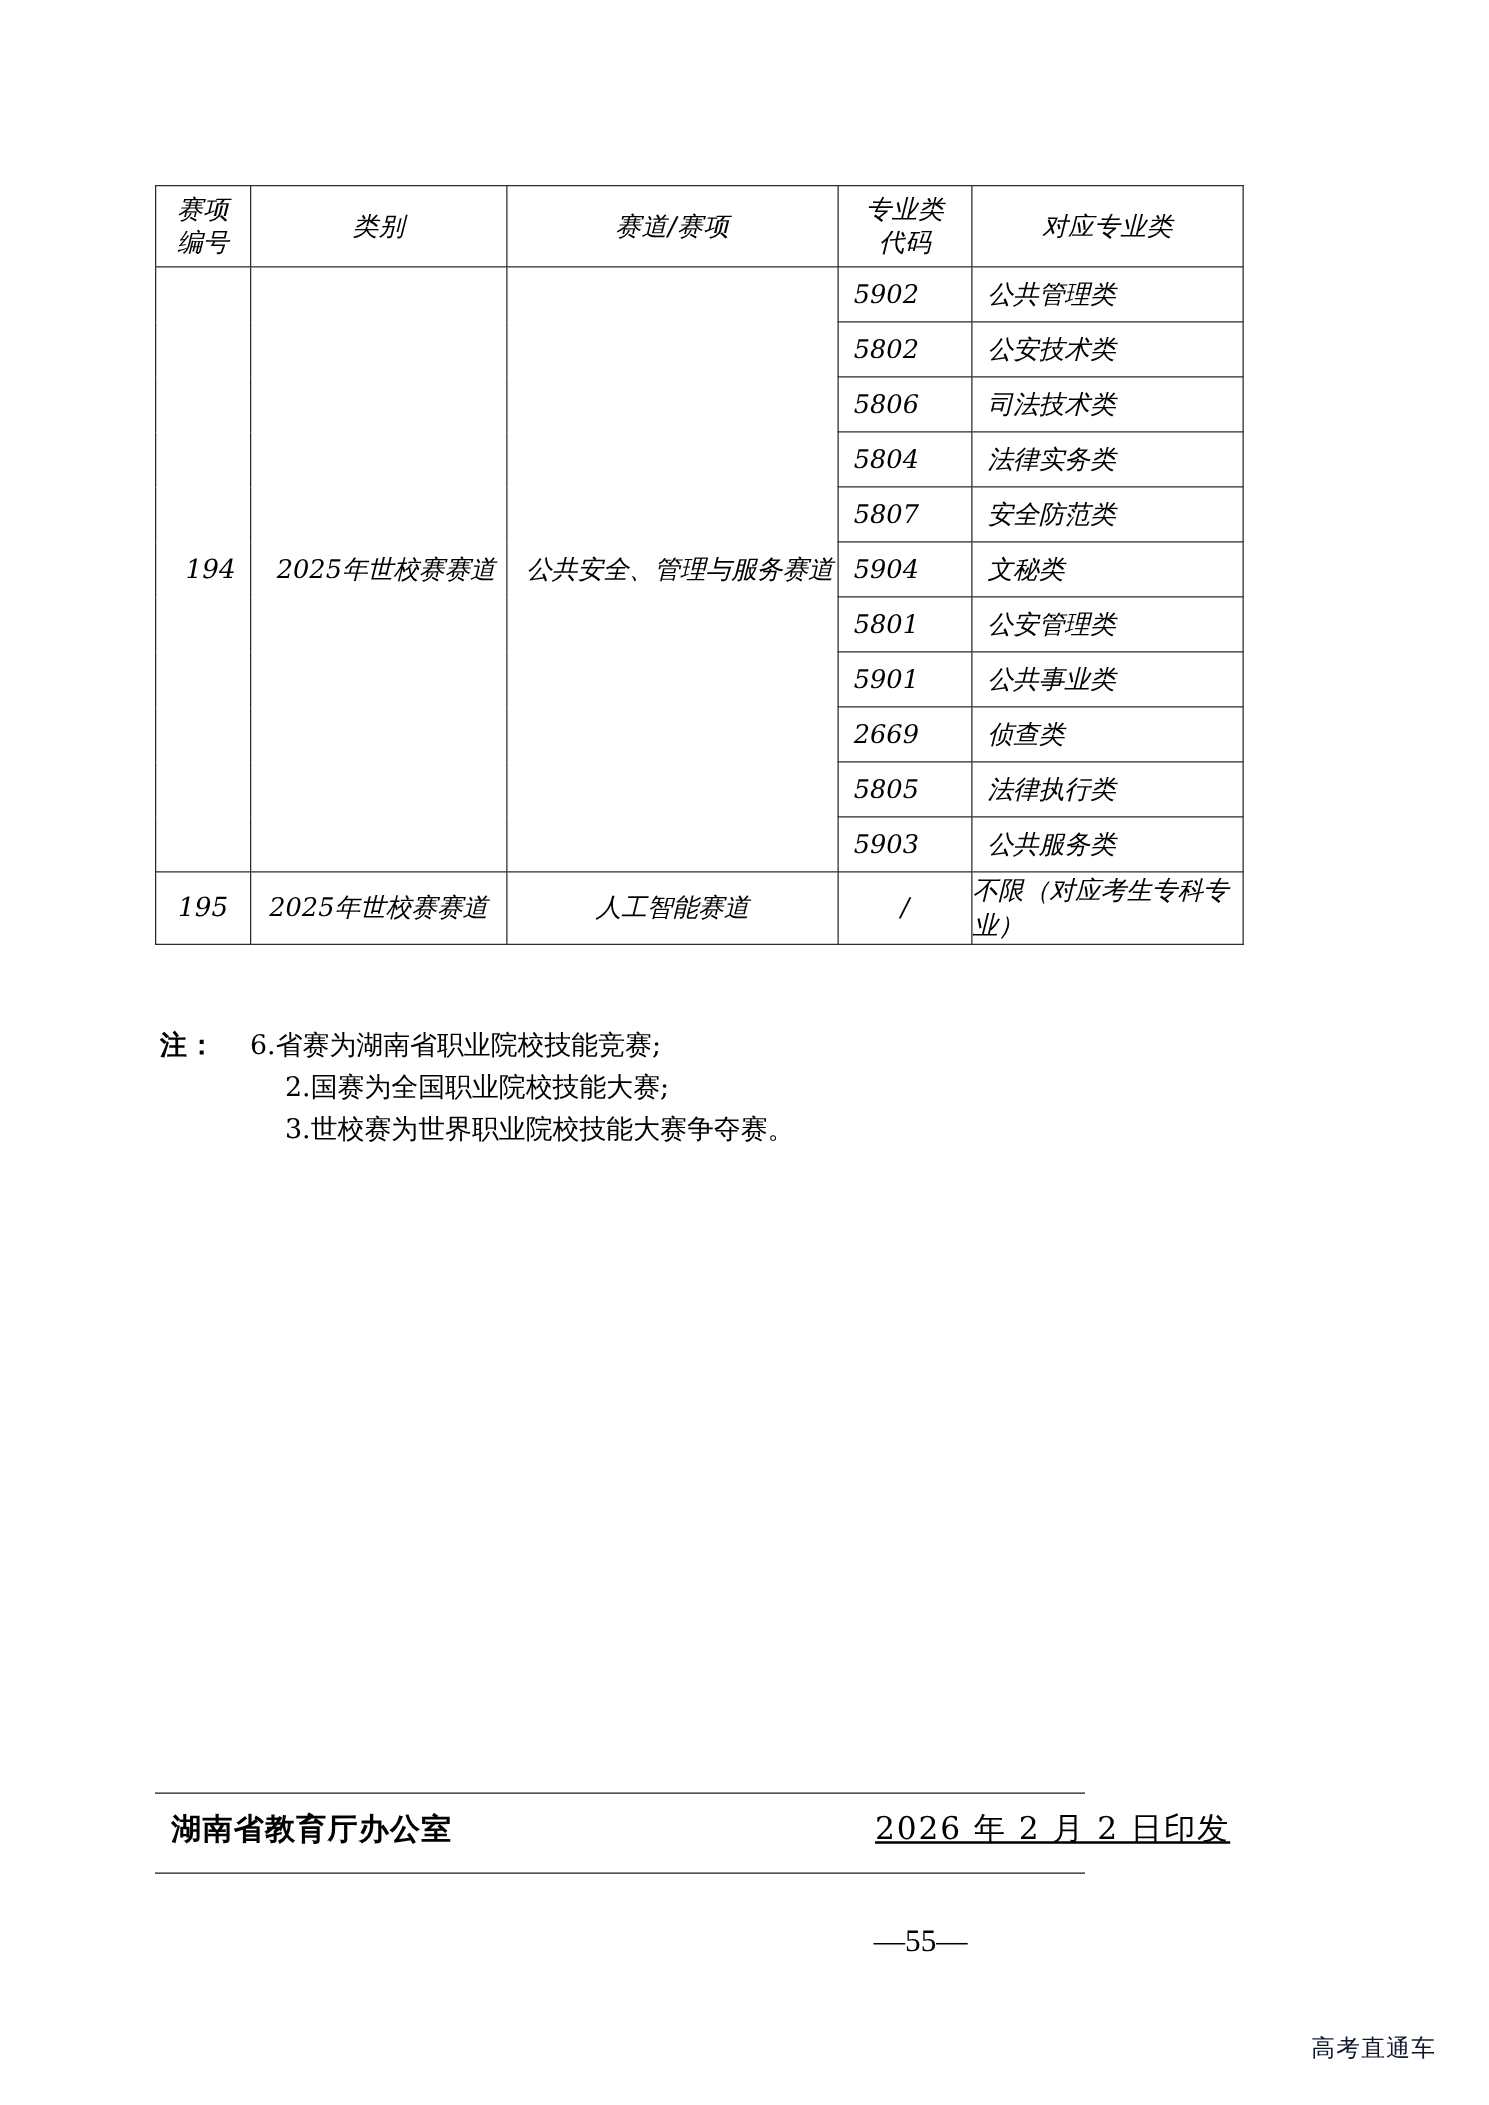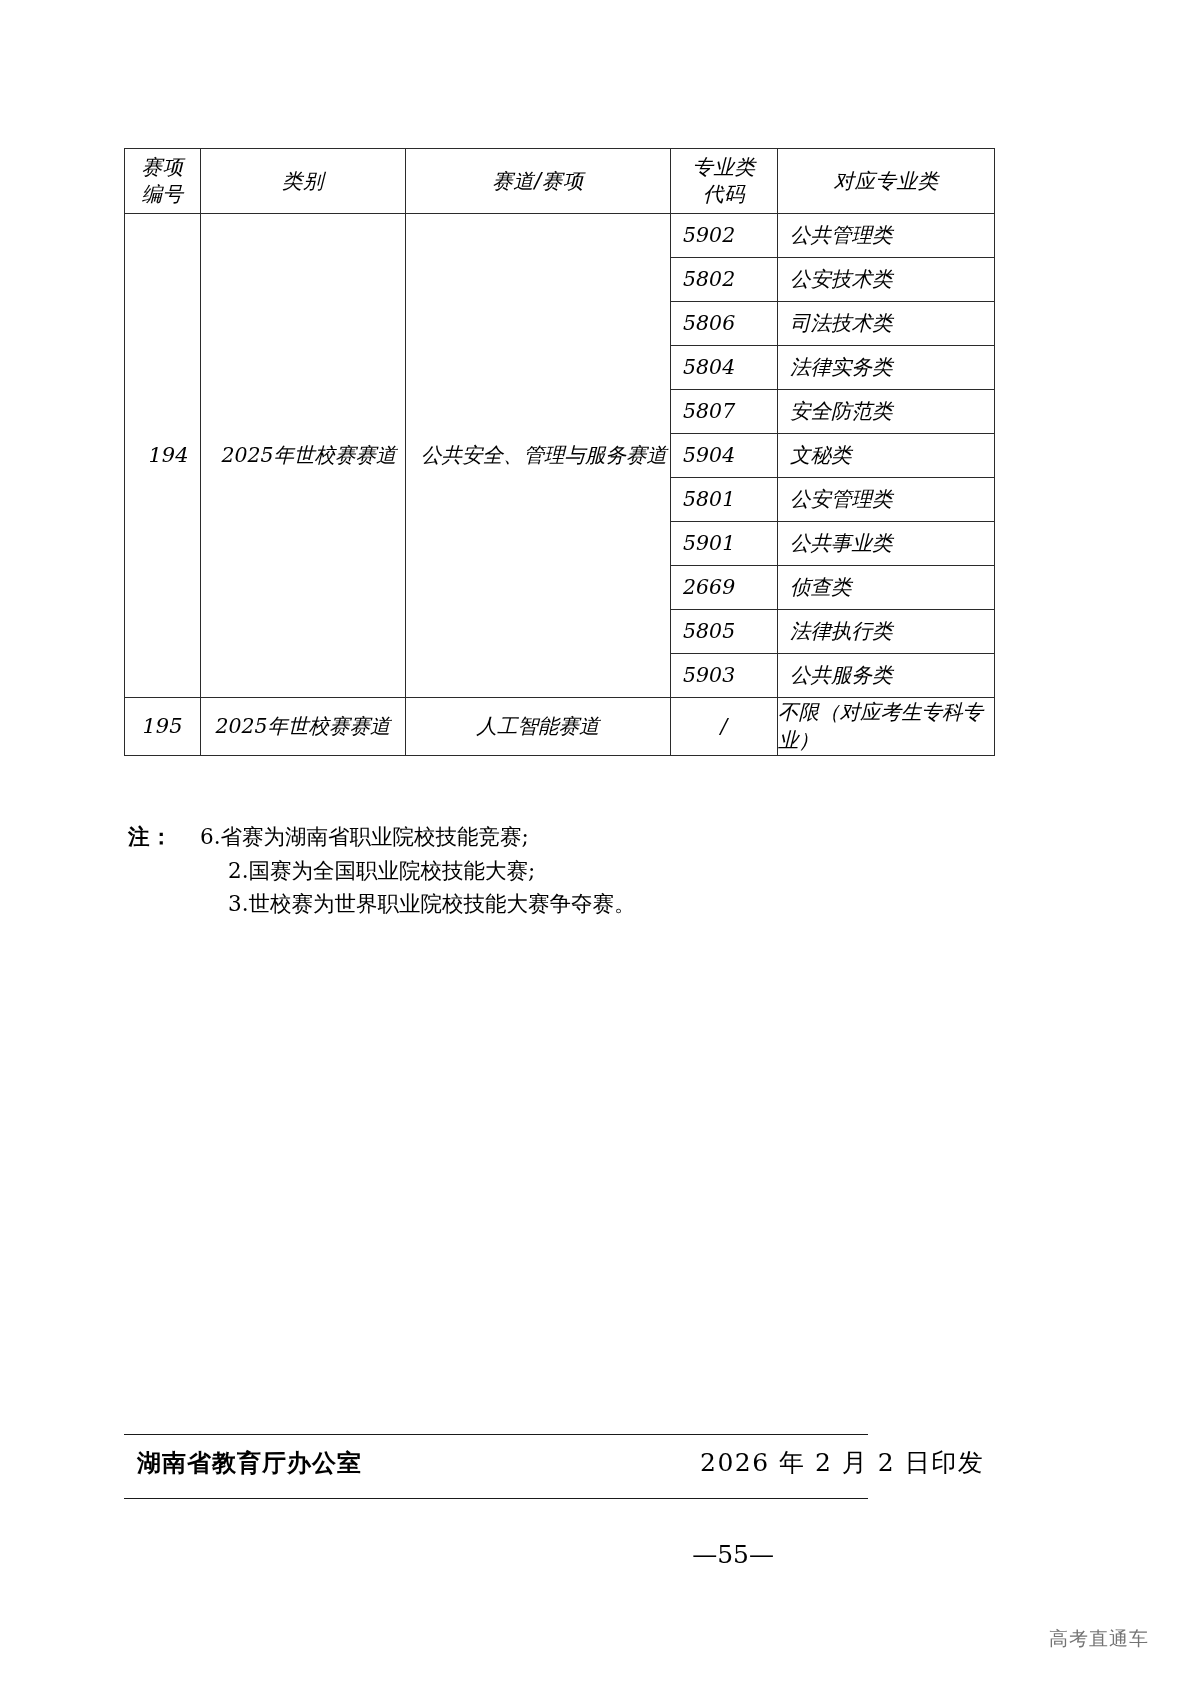--- a/index.html
+++ b/index.html
@@ -169,39 +169,41 @@
     letter-spacing: 1px;
     text-align: right;
   }
   .footer-right {
     position: absolute;
     left: 700px;
     top: 1446px;
     font-size: 25px;
     letter-spacing: 1.5px;
     white-space: nowrap;
+    text-decoration: underline;
   }
   .page-number {
     position: absolute;
     left: 0;
     top: 1540px;
     width: 979px;
     text-align: right;
     padding-right: 205px;
     box-sizing: border-box;
     font-size: 25px;
     letter-spacing: 0px;
+    font-family: Liberation Serif, serif;
   }
   .watermark {
     position: absolute;
     right: 42px;
     top: 1626px;
     font-family: Liberation Serif, serif;
     font-size: 19px;
-    color: #737373;
+    color: #0f172a;
     letter-spacing: 1px;
   }
 </style>
 </head>
 <body>
 
 <div class="page">
 
   <table class="doc-table">
     <colgroup>

